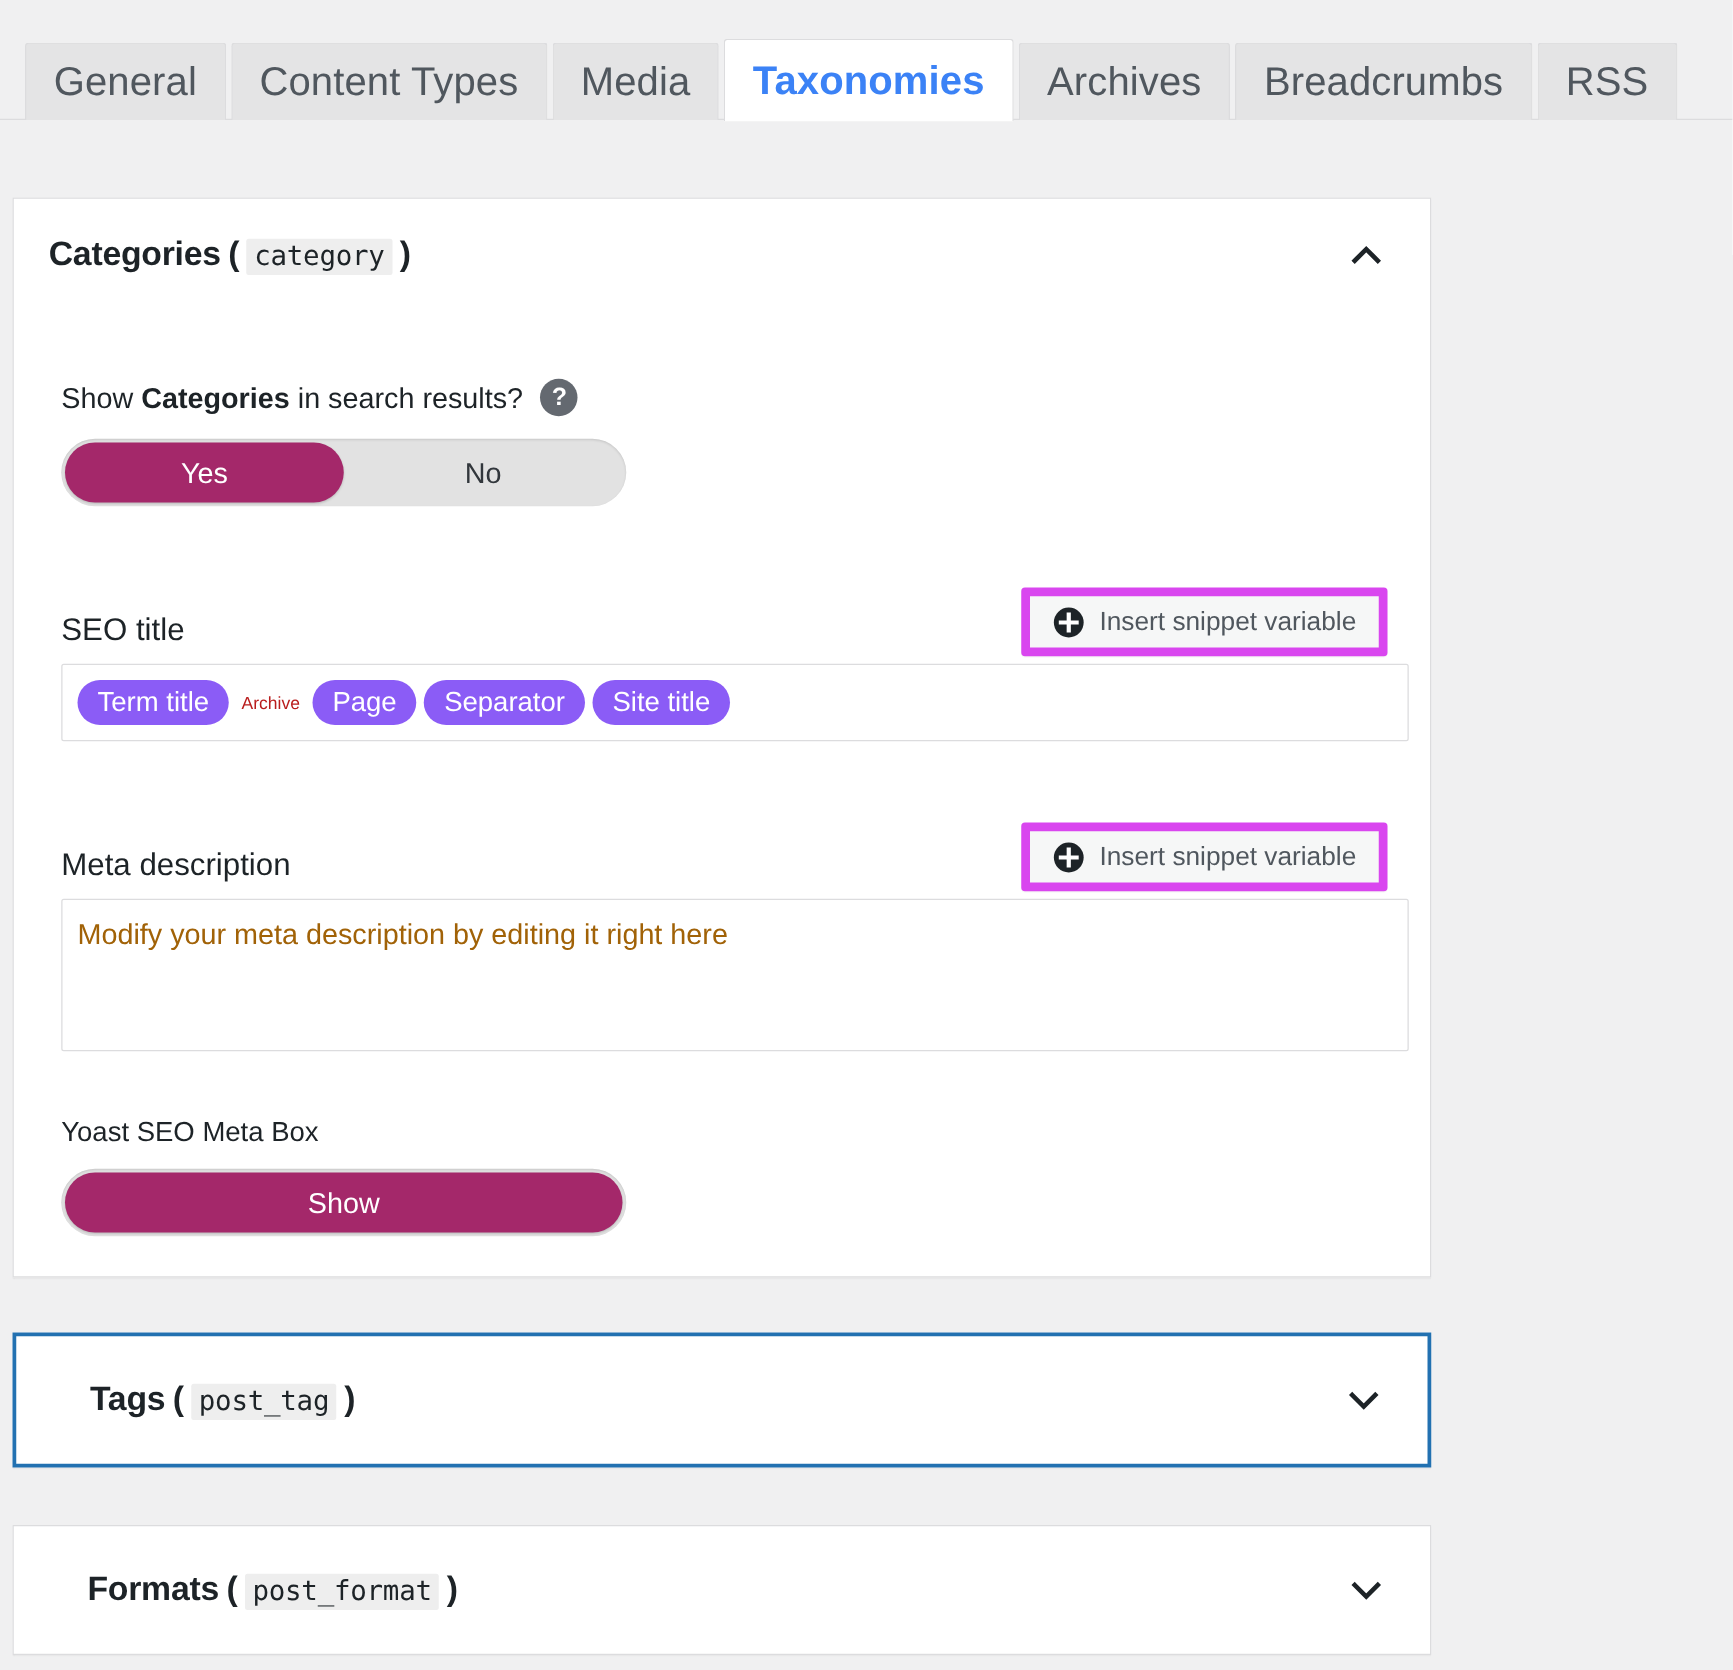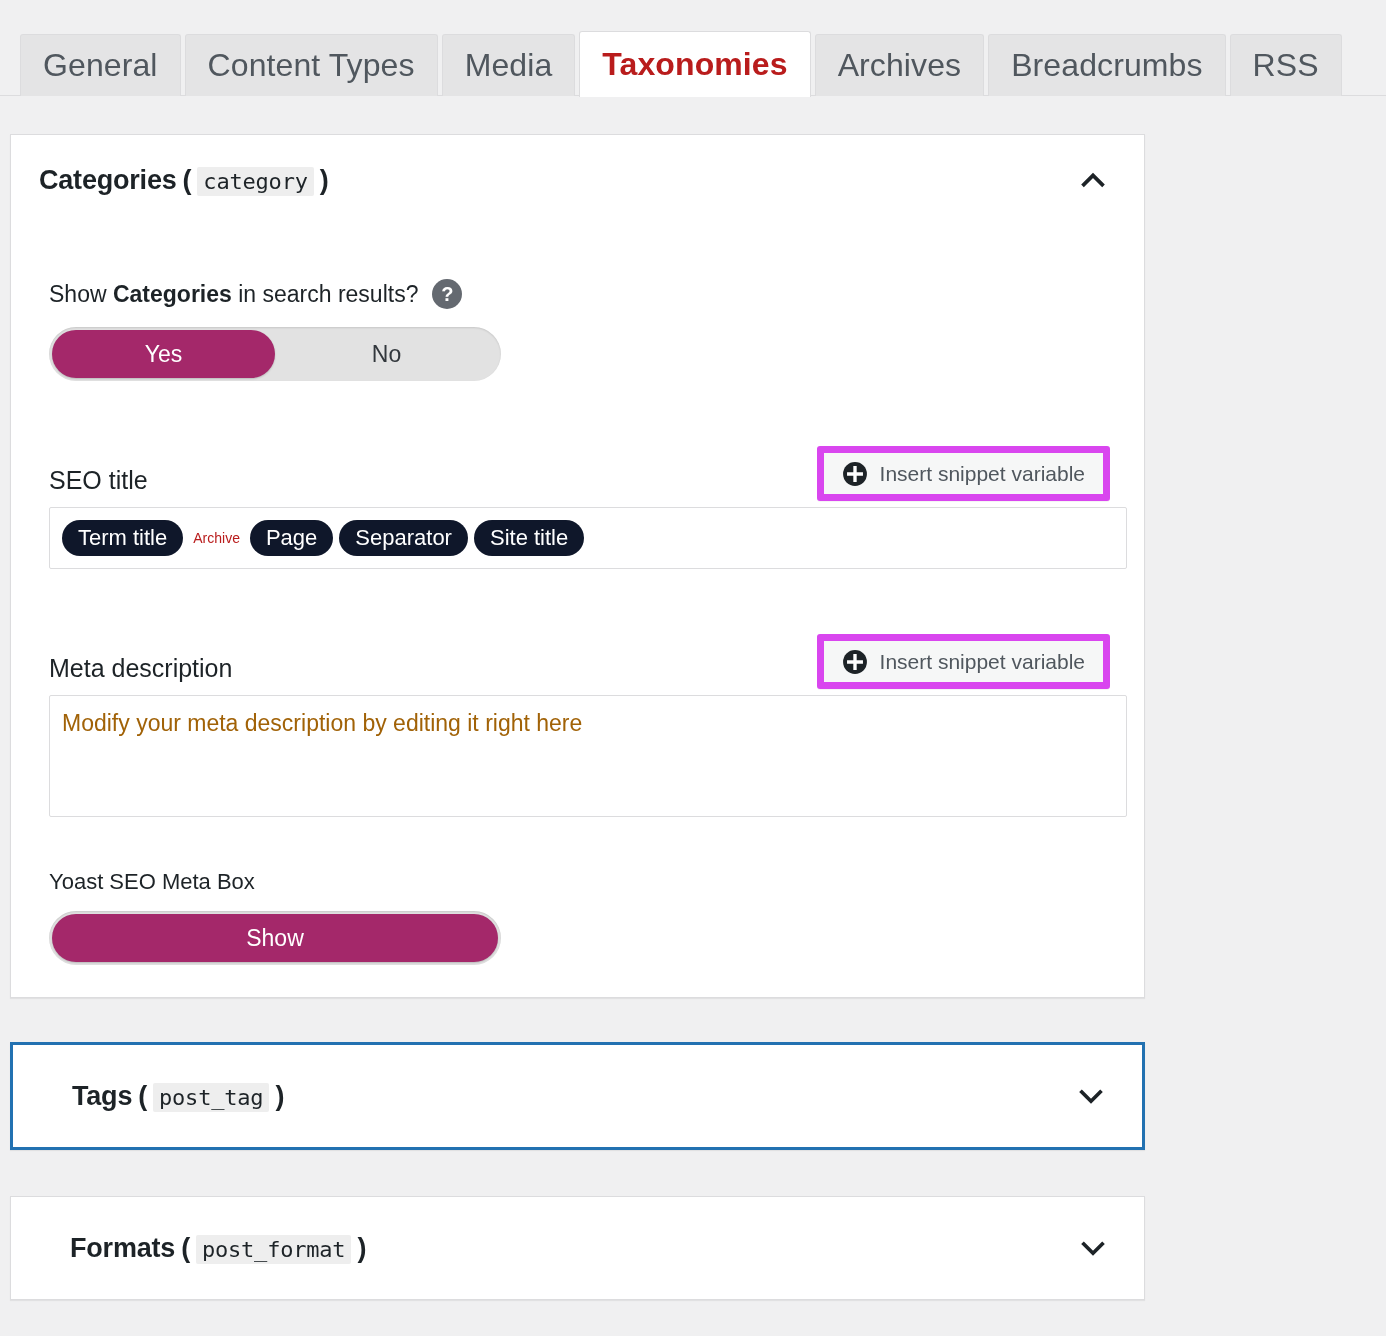--- a/index.html
+++ b/index.html
@@ -47,21 +47,21 @@
     border-radius: 3px 3px 0 0;
     font-size: 32px;
     color: #50575e;
     letter-spacing: 0.1px;
     white-space: nowrap;
     cursor: pointer;
     z-index: 1;
   }
   .tab.active {
     background: #ffffff;
-    color: #b91c1c;
+    color: #3b82f6;
     font-weight: bold;
     height: 66px;
     border-color: #dcdcde;
     z-index: 3;
     margin-bottom: -1px;
     padding-bottom: 1px;
   }
 
   
   .wrap {
@@ -73,21 +73,21 @@
     margin: 0 0 0 10px;
     width: 1135px;
     background: #ffffff;
     border: 1px solid #dcdcde;
     box-shadow: 0 1px 1px rgba(0,0,0,.06);
   }
   .card.focused {
     border: 3px solid #2271b1;
   }
   #categories-card {
-    margin-top: 38px;
+    margin-top: 62px;
     padding-bottom: 32px;
   }
   #tags-card {
     margin-top: 44px;
   }
   #formats-card {
     margin-top: 46px;
   }
 
   .card-header {
@@ -225,21 +225,21 @@
     border: 1px solid #dcdcde;
     border-radius: 2px;
     padding: 10px 12px;
     display: flex;
     align-items: center;
     flex-wrap: wrap;
     gap: 6px;
     cursor: text;
   }
   .token {
-    background: #0f172a;
+    background: #8b5cf6;
     color: #fff;
     border-radius: 18px;
     font-size: 22px;
     line-height: 36px;
     height: 36px;
     padding: 0 16px;
     white-space: nowrap;
   }
   .plain-token {
     font-size: 14px;

